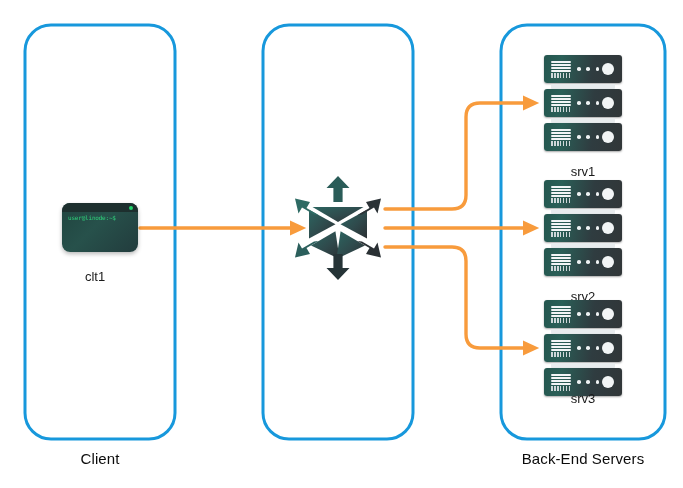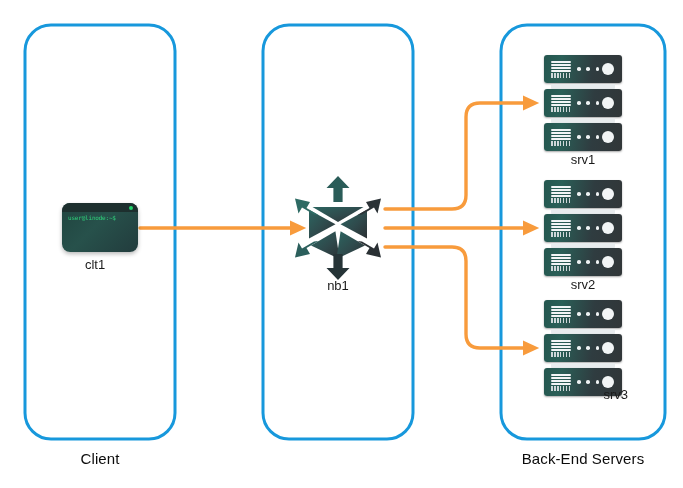--- a/index.html
+++ b/index.html
@@ -20,20 +20,21 @@
     color:#0b0b0b;
     letter-spacing:.1px;
     white-space:nowrap;
   }
   .node-label{
     position:absolute;
     text-align:center;
     font-size:13px;
     color:#1a1a1a;
     white-space:nowrap;
+    margin-top:12px;
   }
 
   
   .terminal{
     position:absolute;
     width:76px;height:49px;
     border-radius:8px;
     background:linear-gradient(135deg,#20443f 0%,#27514b 45%,#223c3d 100%);
     box-shadow:0 2px 4px rgba(0,0,0,.28);
     overflow:hidden;
@@ -152,21 +153,20 @@
     </g>
   </svg>
 
   <div class="terminal" style="left:62px;top:203px;">
     <div class="bar"></div>
     <div class="dot"></div>
     <div class="prompt">user@linode:~$</div>
   </div>
   <div class="node-label" style="left:50px;top:257px;width:90px;">clt1</div>
 
-  <div class="node-label" style="left:293px;top:278px;width:90px;">nb1</div>
 
   <div class="rack" style="left:544px;top:55px;">
     <div class="unit u1">
       <div class="lines">
           <i></i>
           <i></i>
           <i></i>
           <i></i>
         </div>
       <div class="grill"></div>
@@ -305,18 +305,18 @@
         </div>
       <div class="grill"></div>
       <div class="dots">
           <b></b>
           <b></b>
           <b></b>
         </div>
       <div class="disk"></div>
     </div>
   </div>
-  <div class="node-label" style="left:538px;top:387px;width:90px;text-align:right;">srv3</div>
+  <div class="node-label" style="left:538px;top:379px;width:90px;">srv3</div>
 
   <div class="zone-label" style="left:25px;top:450px;width:150px;">Client</div>
   <div class="zone-label" style="left:501px;top:450px;width:164px;">Back-End Servers</div>
 
 </div>
 
 </body></html>

